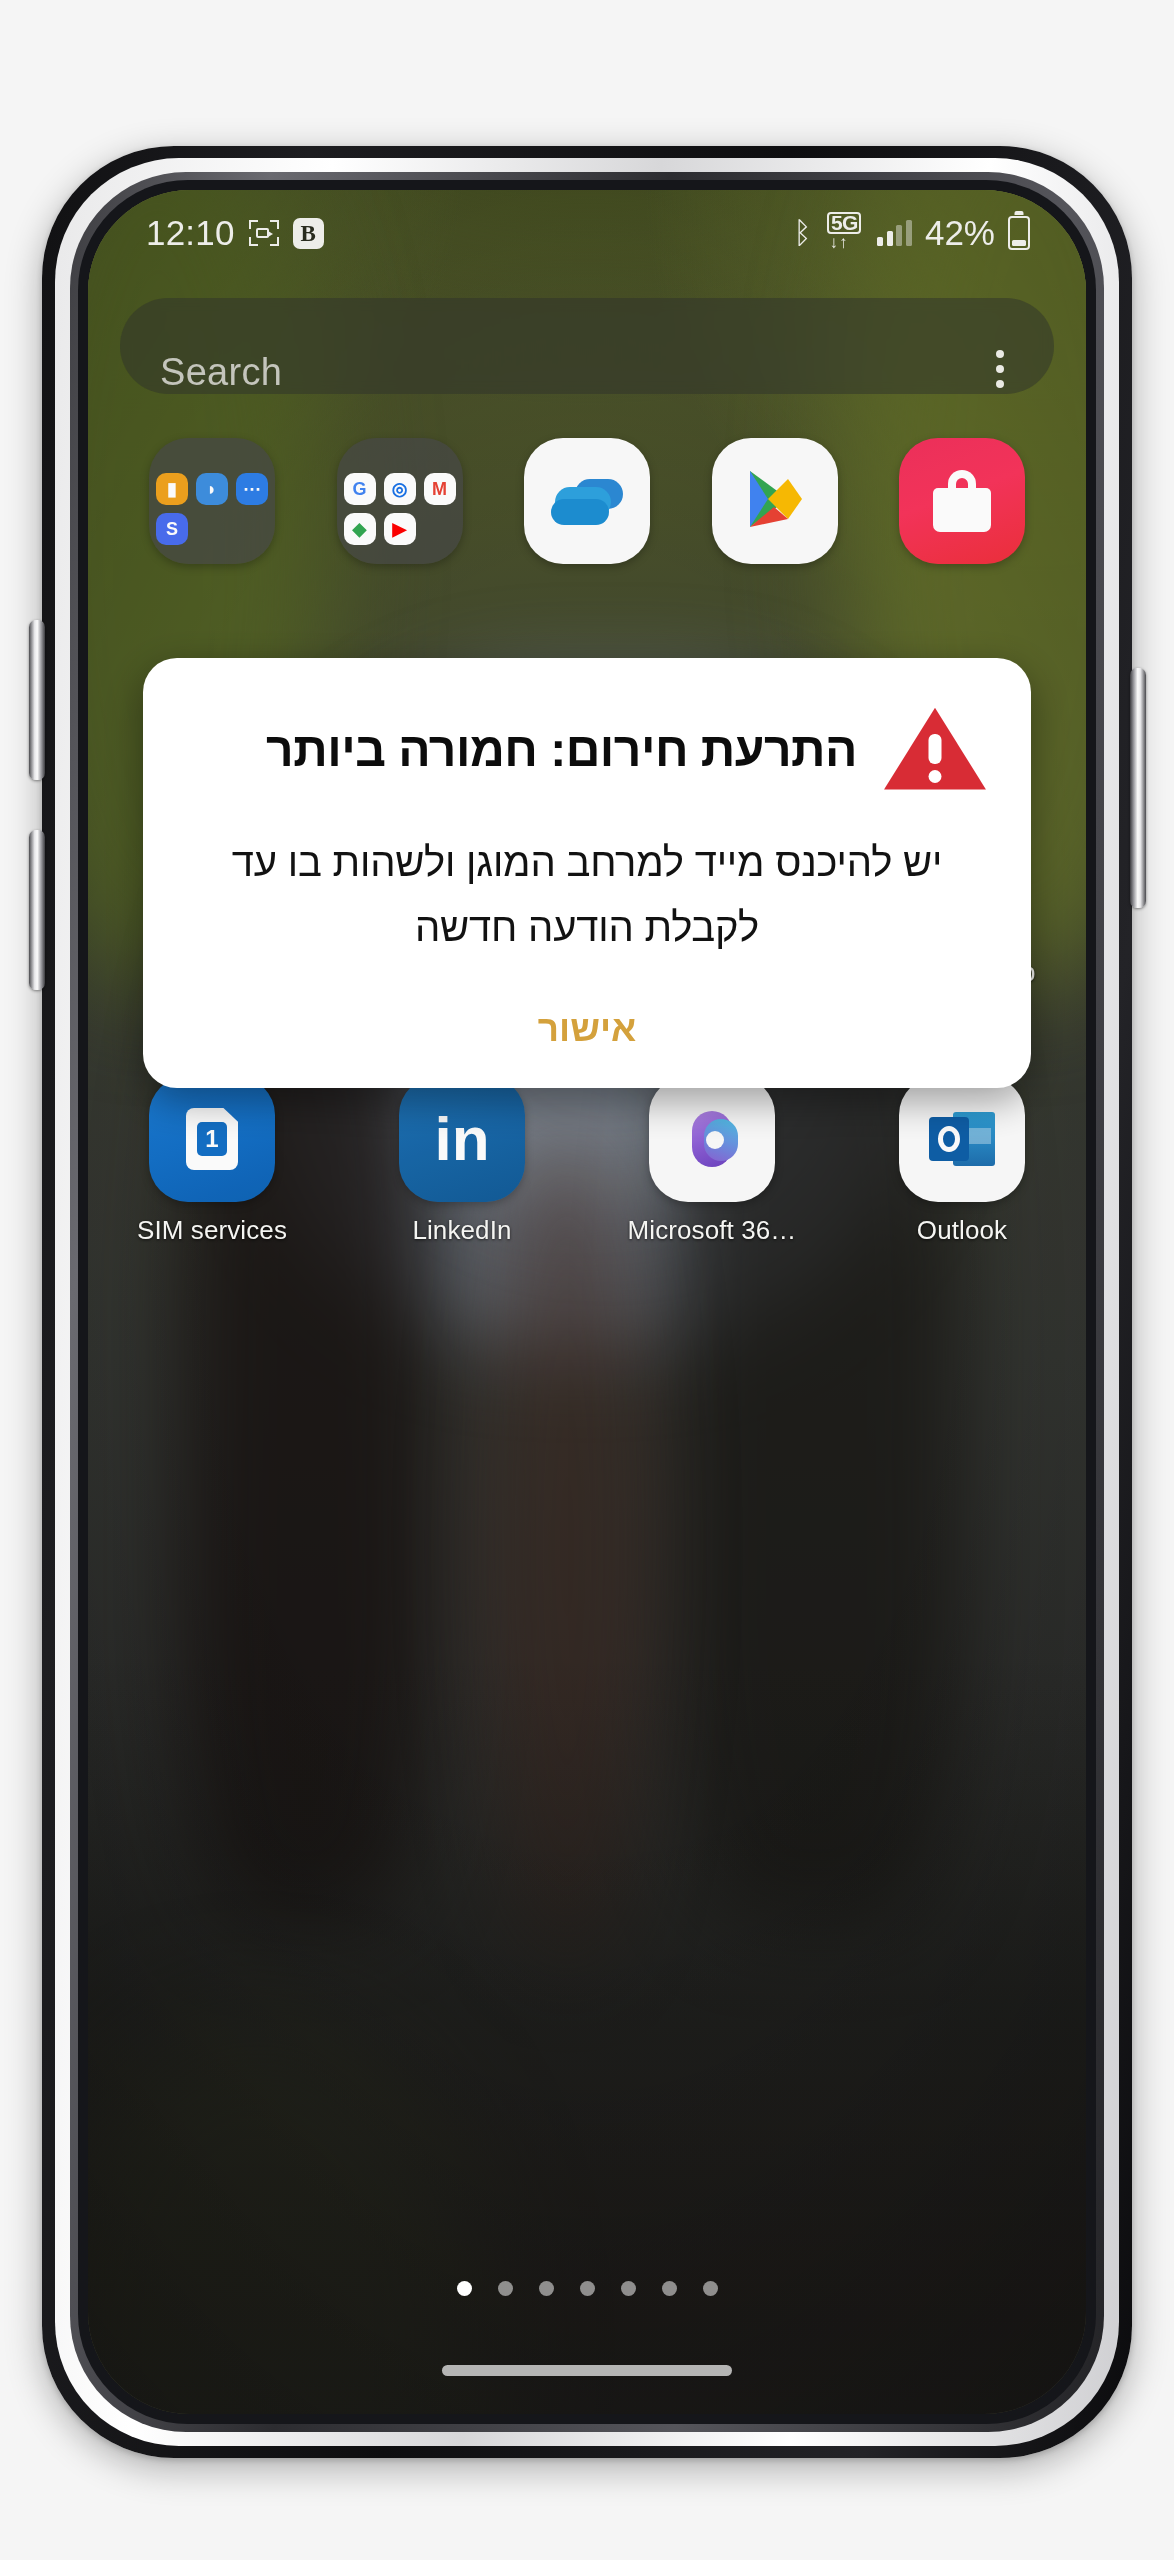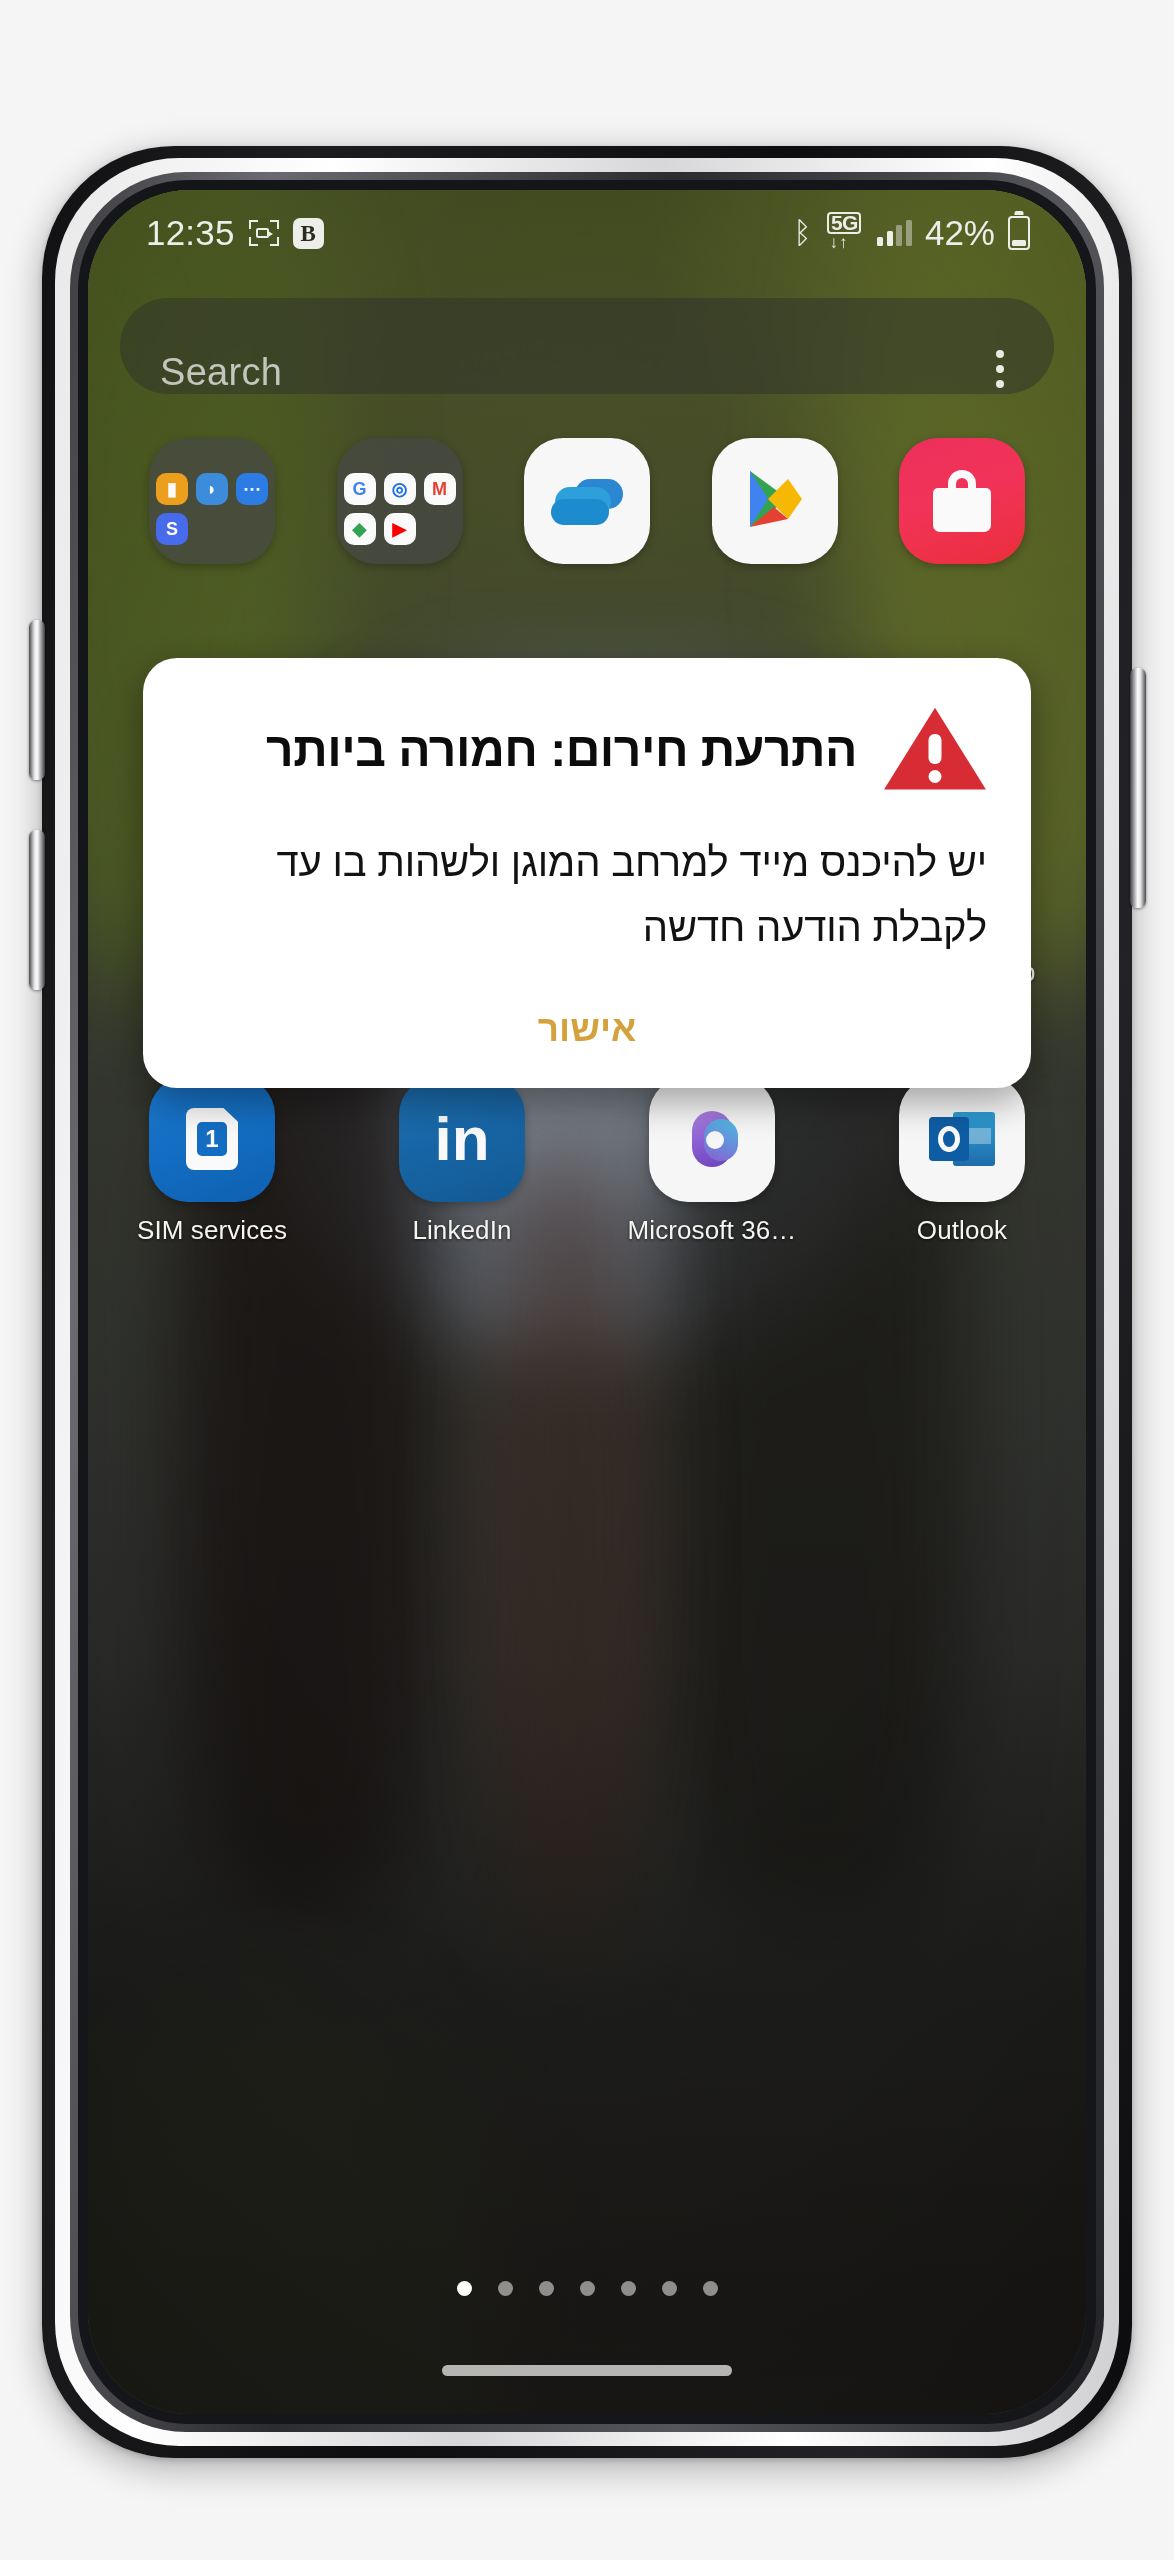--- a/index.html
+++ b/index.html
@@ -305,21 +305,21 @@
   .warn-tri .bang{
     position:absolute; left:50%; transform:translateX(-50%); top:30px;
     width:13px; height:30px; background:#fff; border-radius:6px;
   }
   .warn-tri .dot{
     position:absolute; left:50%; transform:translateX(-50%); top:66px;
     width:13px; height:13px; background:#fff; border-radius:50%;
   }
   .dlg-body{
     margin-top:34px; font-size:40px; color:#121212; line-height:1.62;
-    letter-spacing:-.2px;
+    text-align:center; letter-spacing:-.2px;
   }
   .dlg-actions{ margin-top:40px; display:flex; justify-content:center; }
   .dlg-ok{
     font-size:37px; font-weight:bold; color:#d4a13c;
     background:none; border:none; cursor:pointer; padding:8px 28px;
     font-family:"Liberation Sans", sans-serif;
   }
 
   
   .page-dots{
@@ -356,21 +356,21 @@
     <div class="wp-blob wp-fig-l"></div>
     <div class="wp-blob wp-fig-r"></div>
     <div class="wp-blob wp-fig-c"></div>
     <div class="wp-blob wp-grn-b"></div>
     <div class="wp-dark-bottom"></div>
     <div class="wp-vignette"></div>
   </div>
 
   <div class="status-bar">
     <div class="sb-left">
-      <span class="sb-clock">12:35</span>
+      <span class="sb-clock">12:10</span>
       <span class="icon-record">
         <i class="corner c1"></i>
           <i class="corner c2"></i>
           <i class="corner c3"></i>
           <i class="corner c4"></i>
         <i class="cam"></i>
       </span>
       <span class="icon-b-badge">B</span>
     </div>
     <div class="sb-right">

